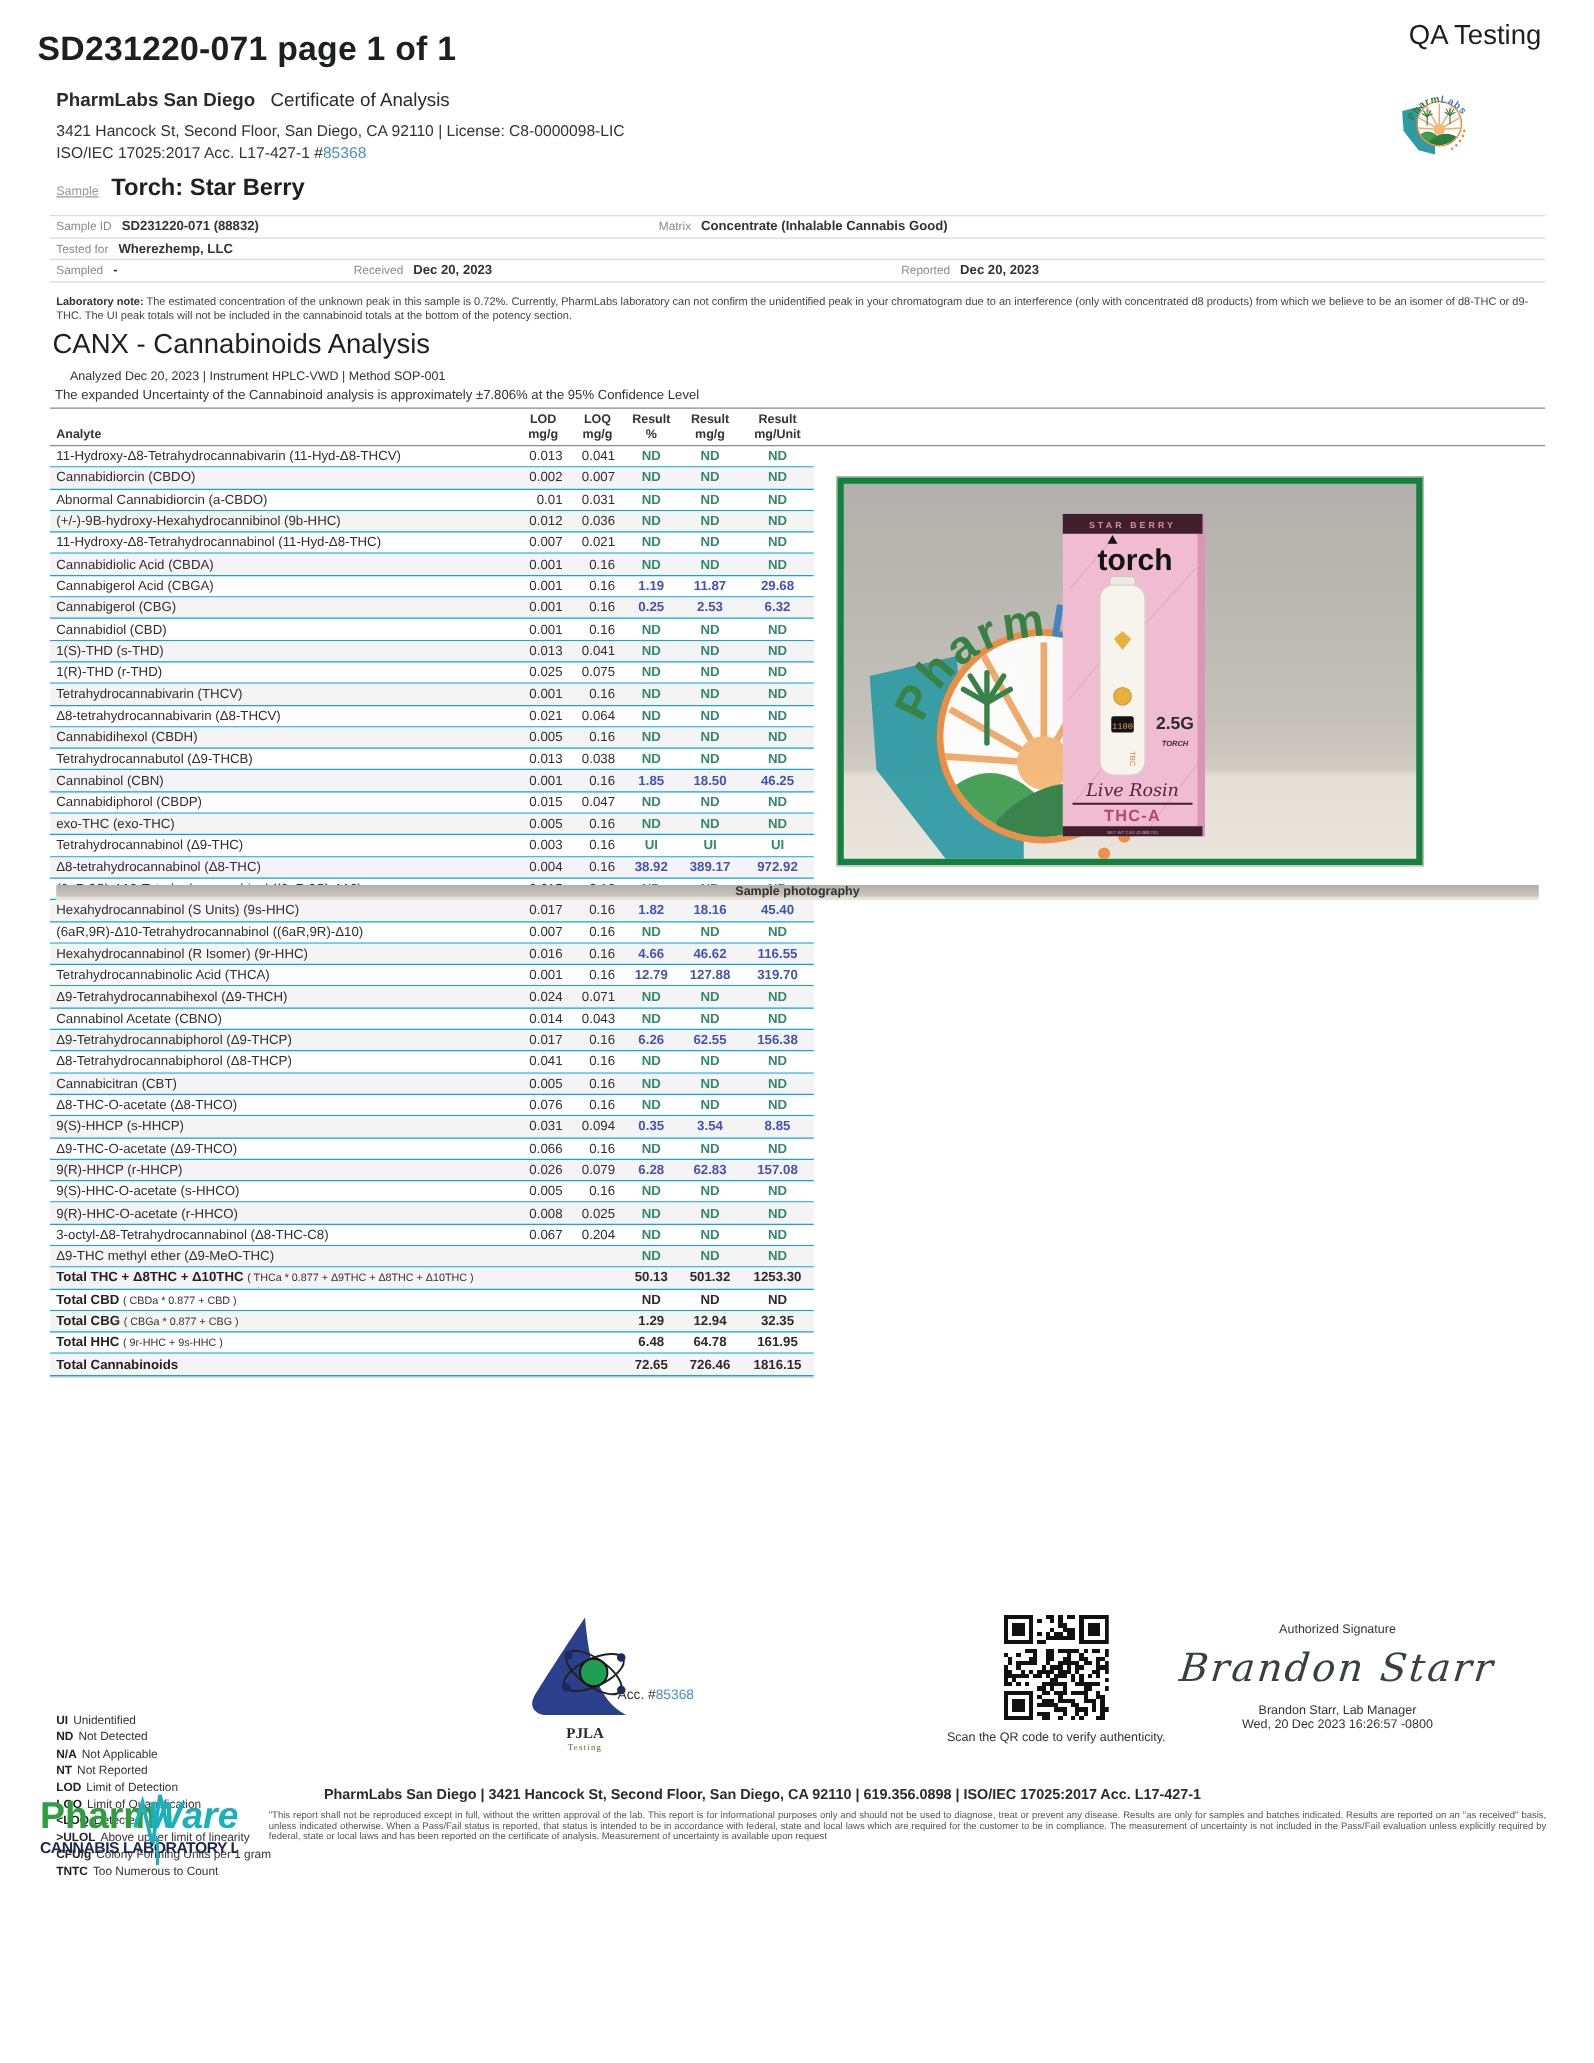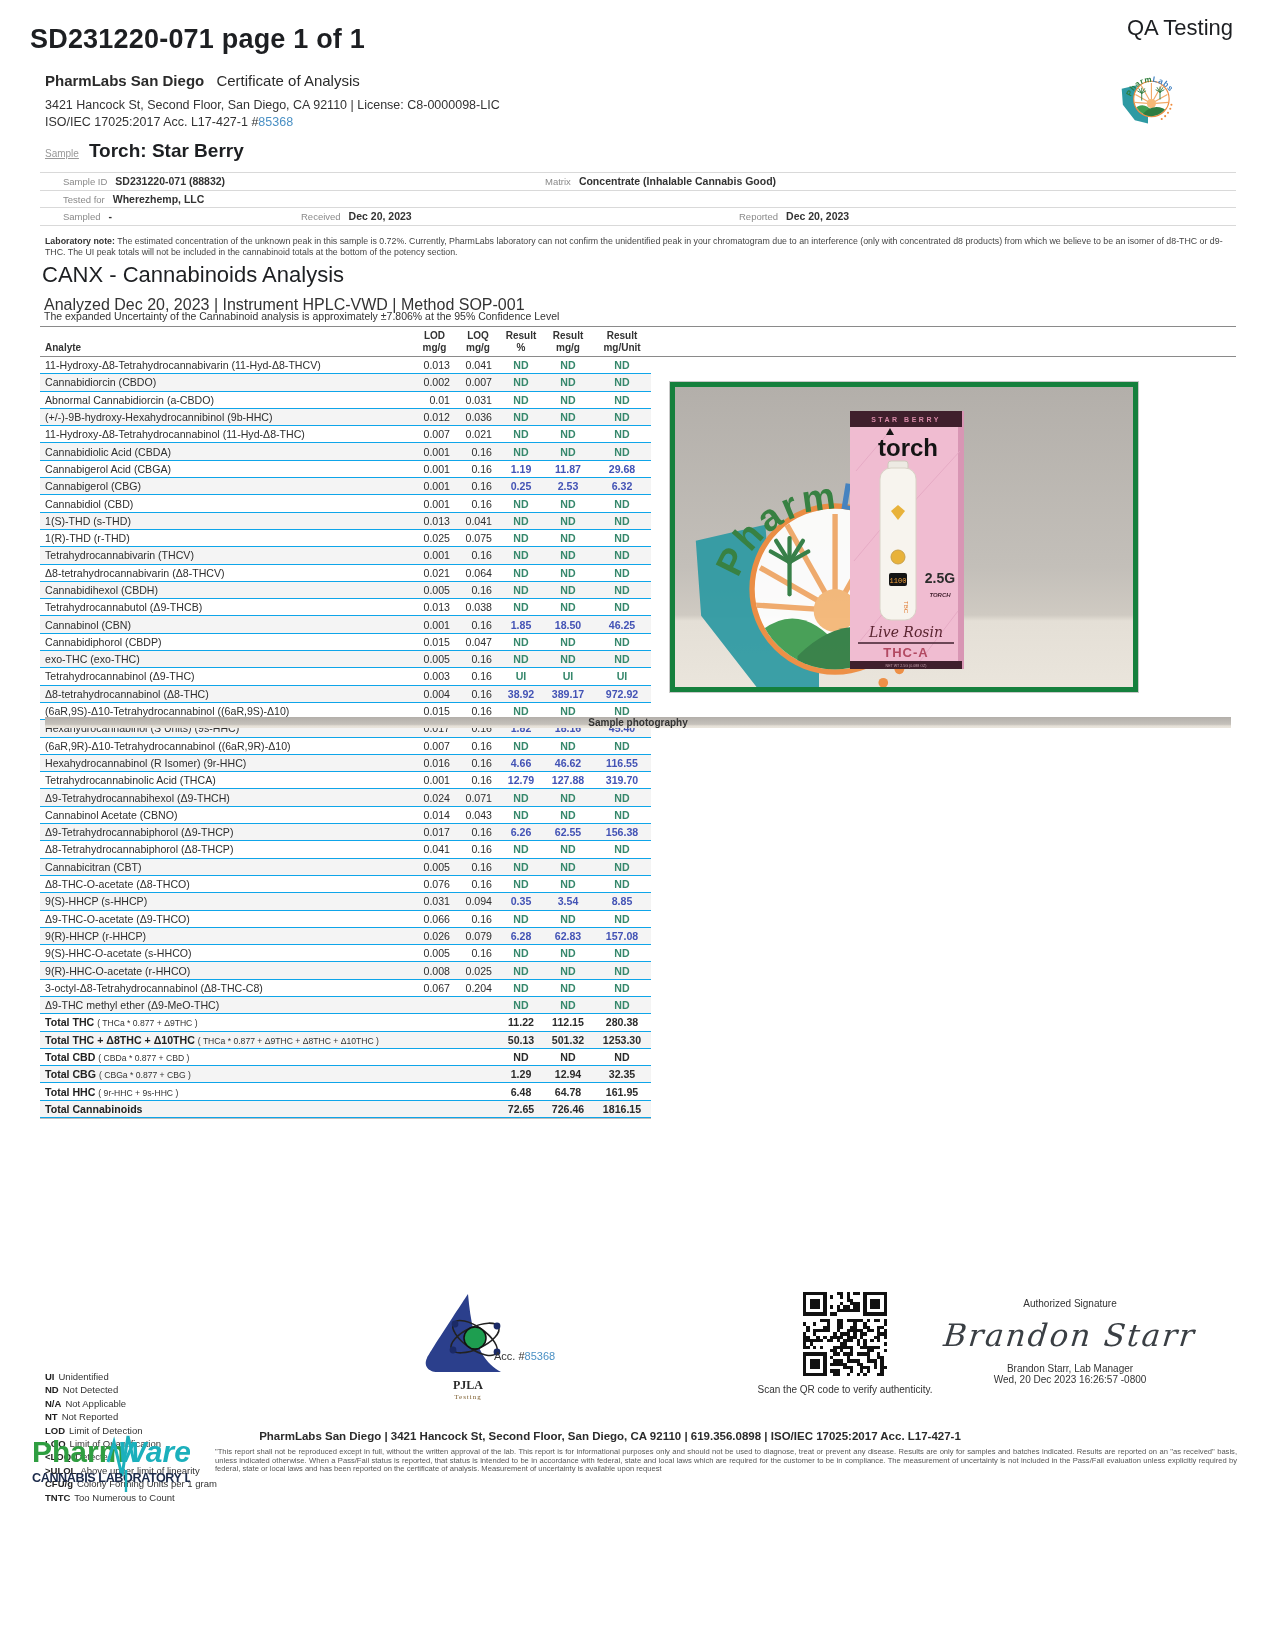--- a/index.html
+++ b/index.html
@@ -23,29 +23,29 @@
   .sample-line{position:absolute;left:45px;top:140px;display:flex;align-items:baseline;gap:10px;}
   .sample-label{font-size:10px;color:#999;text-decoration:underline;}
   .sample-name{font-size:19px;font-weight:700;color:#1d1f22;}
   
   .meta{position:absolute;left:40px;top:172px;width:1196px;border-top:1px solid #d9d9d9;font-size:10.5px;}
   .meta-row{display:grid;align-items:center;height:14.5px;border-bottom:1px solid #d9d9d9;padding:1px 0;}
   .meta-row.r1{grid-template-columns:482px 1fr;}
   .meta-row.r2{grid-template-columns:1fr;}
   .meta-row.r3{grid-template-columns:238px 438px 1fr;}
   .meta-row.r4{grid-template-columns:938px 1fr;}
-  .mlabel{color:#8a8a8a;font-size:9.5px;margin-right:8px;margin-left:18px;}
+  .mlabel{color:#8a8a8a;font-size:9.5px;margin-right:8px;}
   .mval{color:#333;font-weight:600;}
   .meta .pair{display:inline-flex;align-items:baseline;padding-left:5px;}
   
   .note{position:absolute;left:45px;top:236px;width:1190px;font-size:8.8px;line-height:11px;color:#444;}
   .note b{color:#333;}
   
   .canx-title{position:absolute;left:42px;top:262px;font-size:22px;font-weight:500;color:#1d1f22;}
-  .an-meta{position:absolute;left:44px;top:296px;font-size:16px;color:#333;}
+  .an-meta{position:absolute;left:56px;top:296px;font-size:10px;color:#333;}
   .an-unc{position:absolute;left:44px;top:310px;font-size:10.5px;color:#333;}
   .atable{position:absolute;left:40px;top:326px;width:1196px;}
   .ahead{display:grid;grid-template-columns:372px 45px 42px 44px 50px 58px 1fr;
     border-top:1px solid #8a8a8a;border-bottom:1px solid #8a8a8a;padding:3px 0 3px 0;}
   .ahead .h{font-size:10px;font-weight:700;color:#333;text-align:center;line-height:11.5px;white-space:pre-line;}
   .ahead .h.analyte{text-align:left;padding-left:5px;align-self:end;}
   .ahead .h.photo{align-self:center;}
   .abody{display:flex;}
   .rows{width:611px;border-bottom:1px solid #bcbcbc;}
   .arow{display:grid;grid-template-columns:372px 45px 42px 44px 50px 58px;height:17.3px;
@@ -520,28 +520,20 @@
           <div class="c-mgg val-nd">ND</div>
           <div class="c-mgu val-nd">ND</div>
         </div>
         <div class="arow stripe">
           <div class="c-name">Δ9-THC methyl ether (Δ9-MeO-THC)</div>
           <div class="c-lod"></div>
           <div class="c-loq"></div>
           <div class="c-pct val-nd">ND</div>
           <div class="c-mgg val-nd">ND</div>
           <div class="c-mgu val-nd">ND</div>
-        </div>
-        <div class="arow">
-          <div class="c-name"><span class="tot-label">Total THC </span><span class="tot-formula">( THCa * 0.877 + Δ9THC )</span></div>
-          <div class="c-lod"></div>
-          <div class="c-loq"></div>
-          <div class="c-pct val-total">11.22</div>
-          <div class="c-mgg val-total">112.15</div>
-          <div class="c-mgu val-total">280.38</div>
         </div>
         <div class="arow stripe">
           <div class="c-name"><span class="tot-label">Total THC + Δ8THC + Δ10THC </span><span class="tot-formula">( THCa * 0.877 + Δ9THC + Δ8THC + Δ10THC )</span></div>
           <div class="c-lod"></div>
           <div class="c-loq"></div>
           <div class="c-pct val-total">50.13</div>
           <div class="c-mgg val-total">501.32</div>
           <div class="c-mgu val-total">1253.30</div>
         </div>
         <div class="arow">

